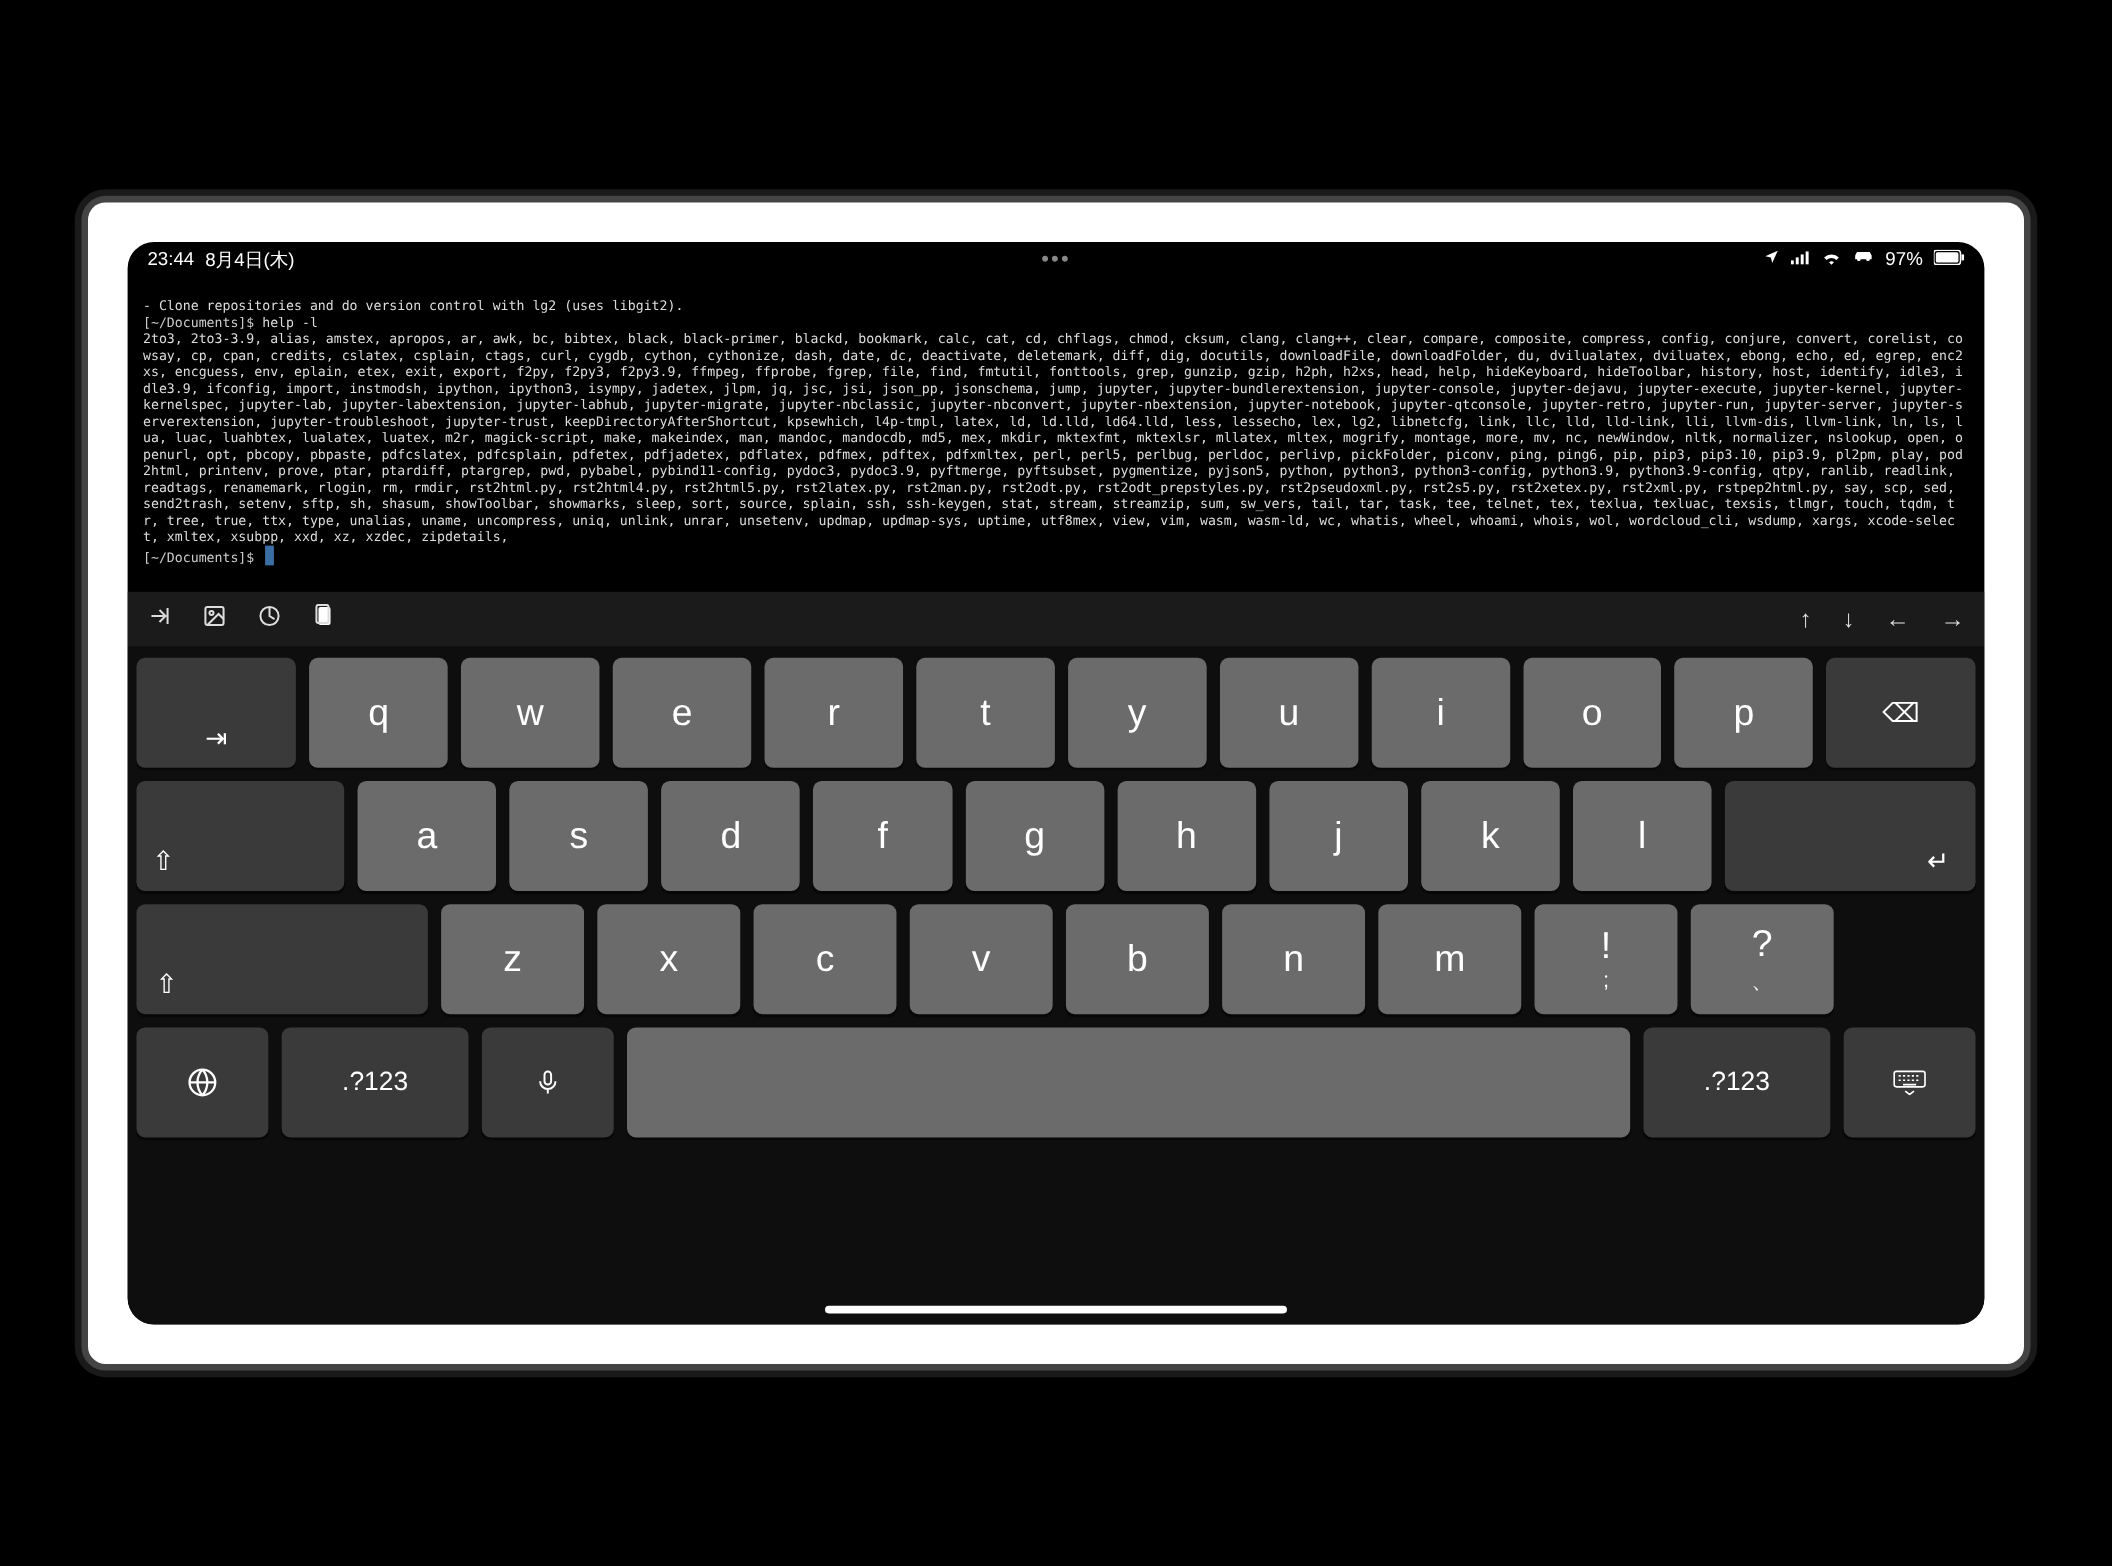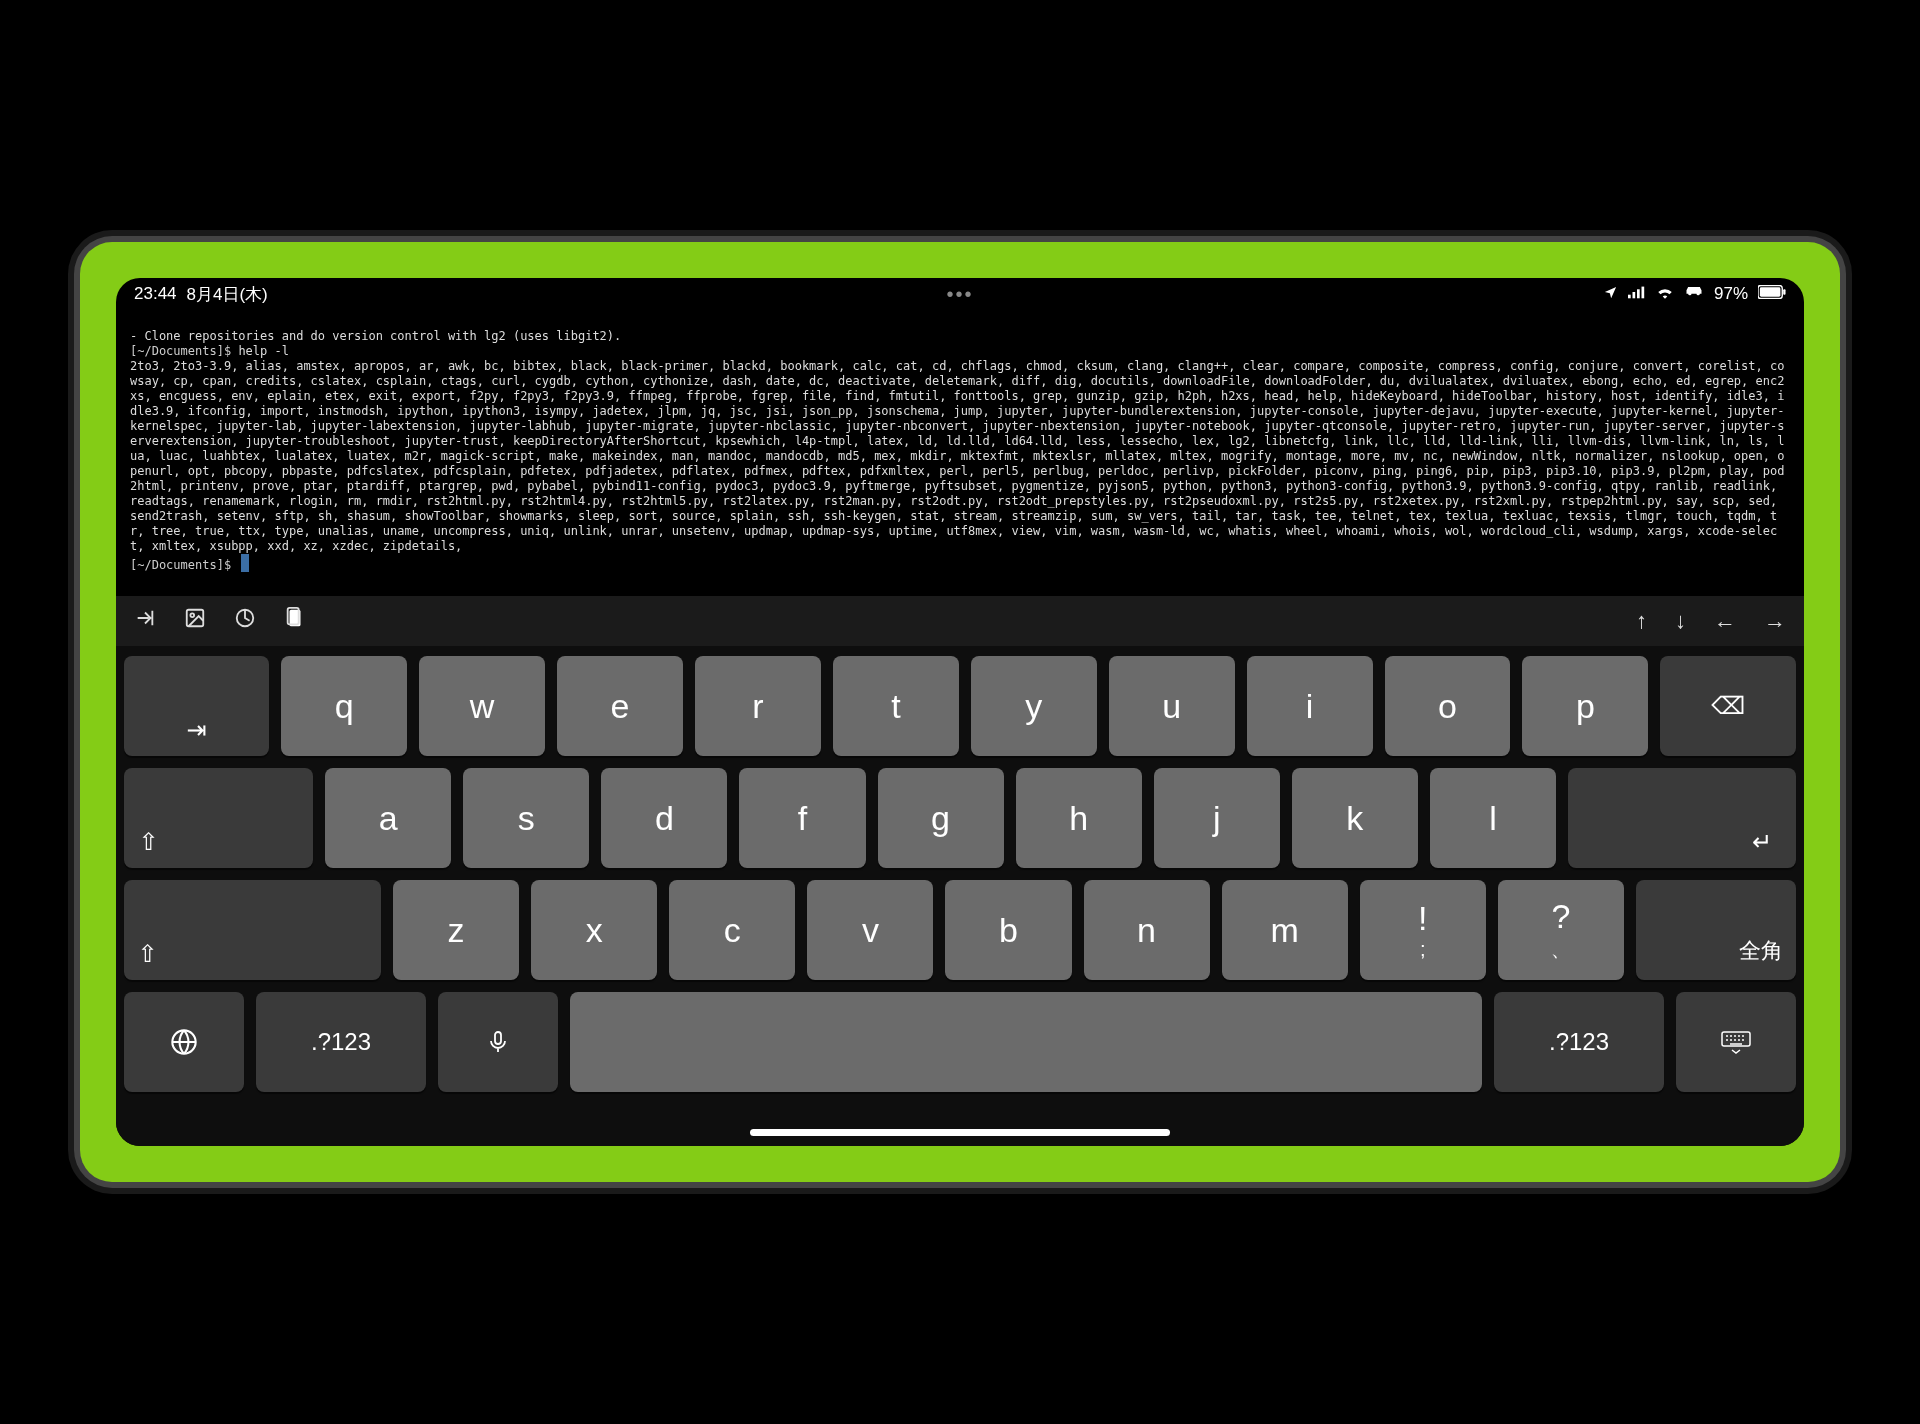--- a/index.html
+++ b/index.html
@@ -7,23 +7,23 @@
     background: #000;
     width: 1920px;
     height: 1424px;
     display: flex;
     align-items: center;
     justify-content: center;
     font-family: -apple-system, BlinkMacSystemFont, "Helvetica Neue", sans-serif;
   }
   .device-shell {
     width: 1760px;
-    height: 940px;
-    background: #84cc16;
-    border-radius: 32px;
+    height: 1056px;
+    background: #ffffff;
+    border-radius: 16px;
     box-shadow: 0 0 0 6px #444, 0 0 0 12px #1a1a1a;
     overflow: hidden;
     position: relative;
   }
   .screen {
     position: absolute;
     inset: 36px;
     background: #000;
     border-radius: 24px;
     overflow: hidden;
@@ -248,23 +248,20 @@
         <div class="key" style="width:130px">n</div>
         <div class="key" style="width:130px">m</div>
         <div class="key" style="width:130px;flex-direction:column">
           <span>!</span>
           <span class="sub">;</span>
         </div>
         <div class="key" style="width:130px;flex-direction:column">
           <span>?</span>
           <span class="sub">、</span>
         </div>
-        <div class="key dark func" style="width:165px;font-size:22px">
-          <span style="align-self:flex-end;margin-bottom:14px;margin-left:90px">全角</span>
-        </div>
       </div>
 
       <div class="krow">
         <div class="key dark func" style="width:120px;font-size:26px">
           <svg width="28" height="28" viewBox="0 0 24 24" fill="none" stroke="#fff" stroke-width="1.8">
               <circle cx="12" cy="12" r="10"></circle>
               <path d="M2 12h20M12 2a15 15 0 010 20M12 2a15 15 0 000 20"></path>
             </svg>
         </div>
         <div class="key dark func" style="width:170px;font-size:24px">.?123</div>

